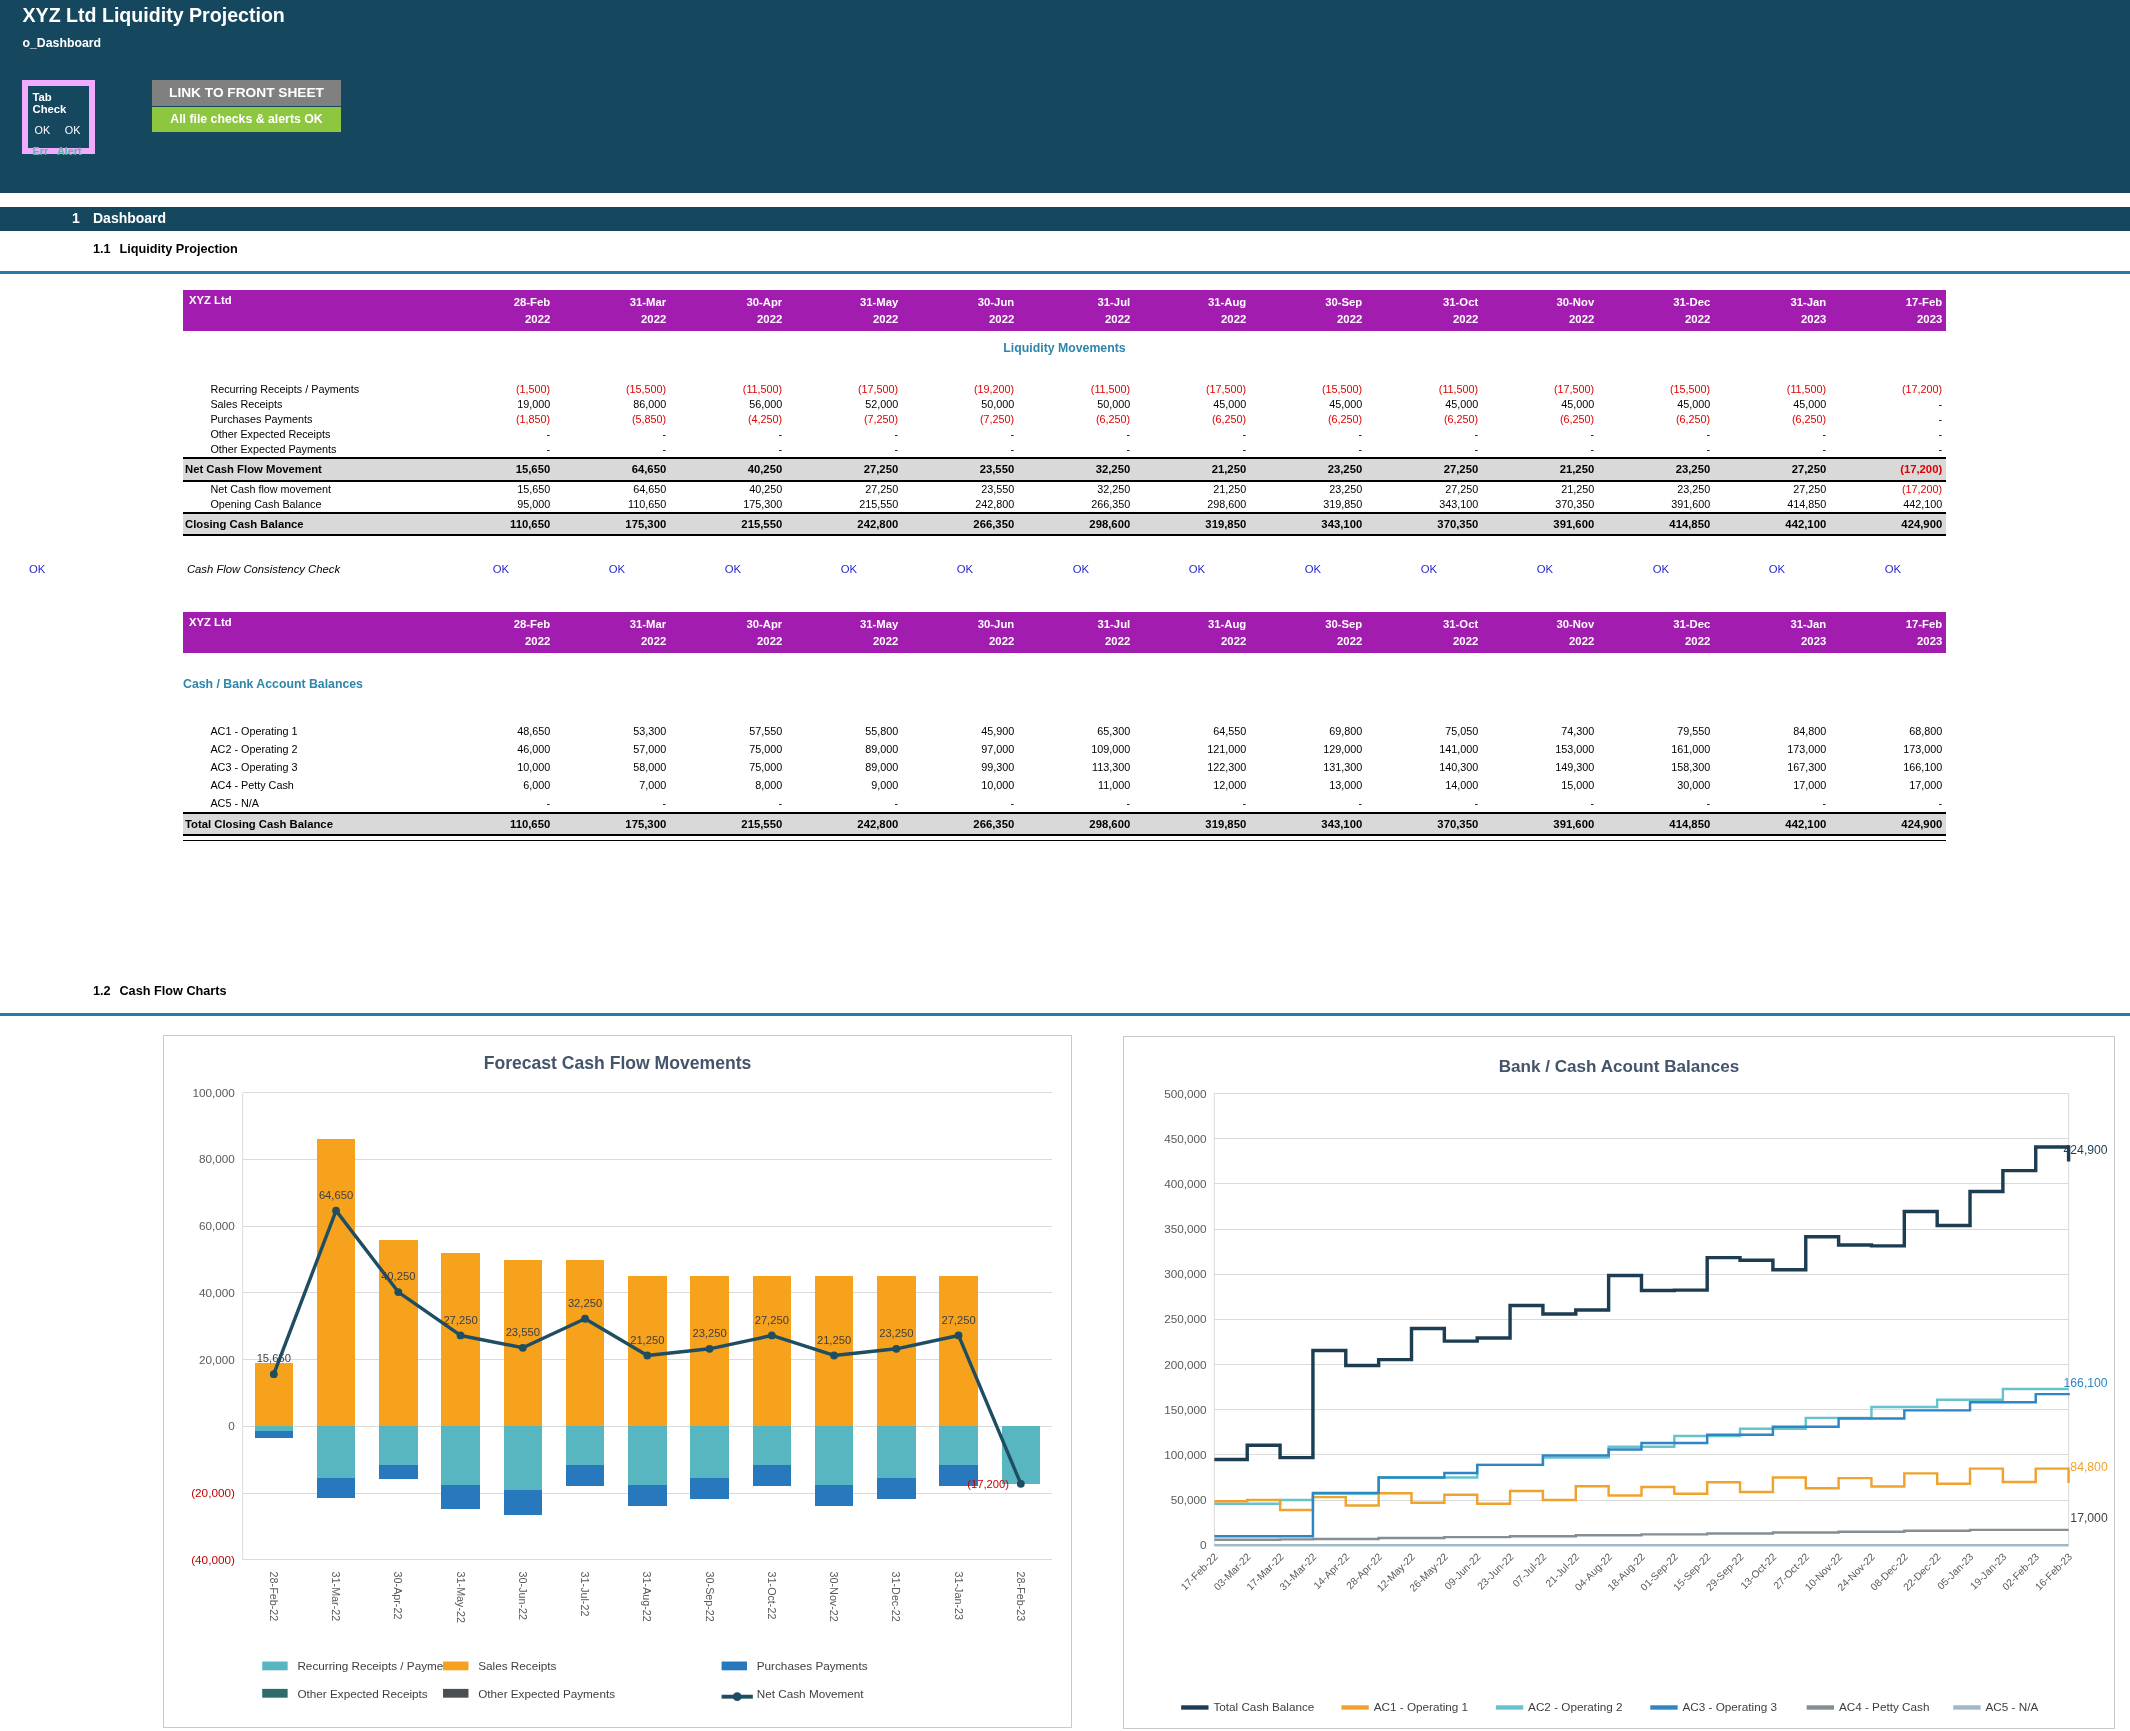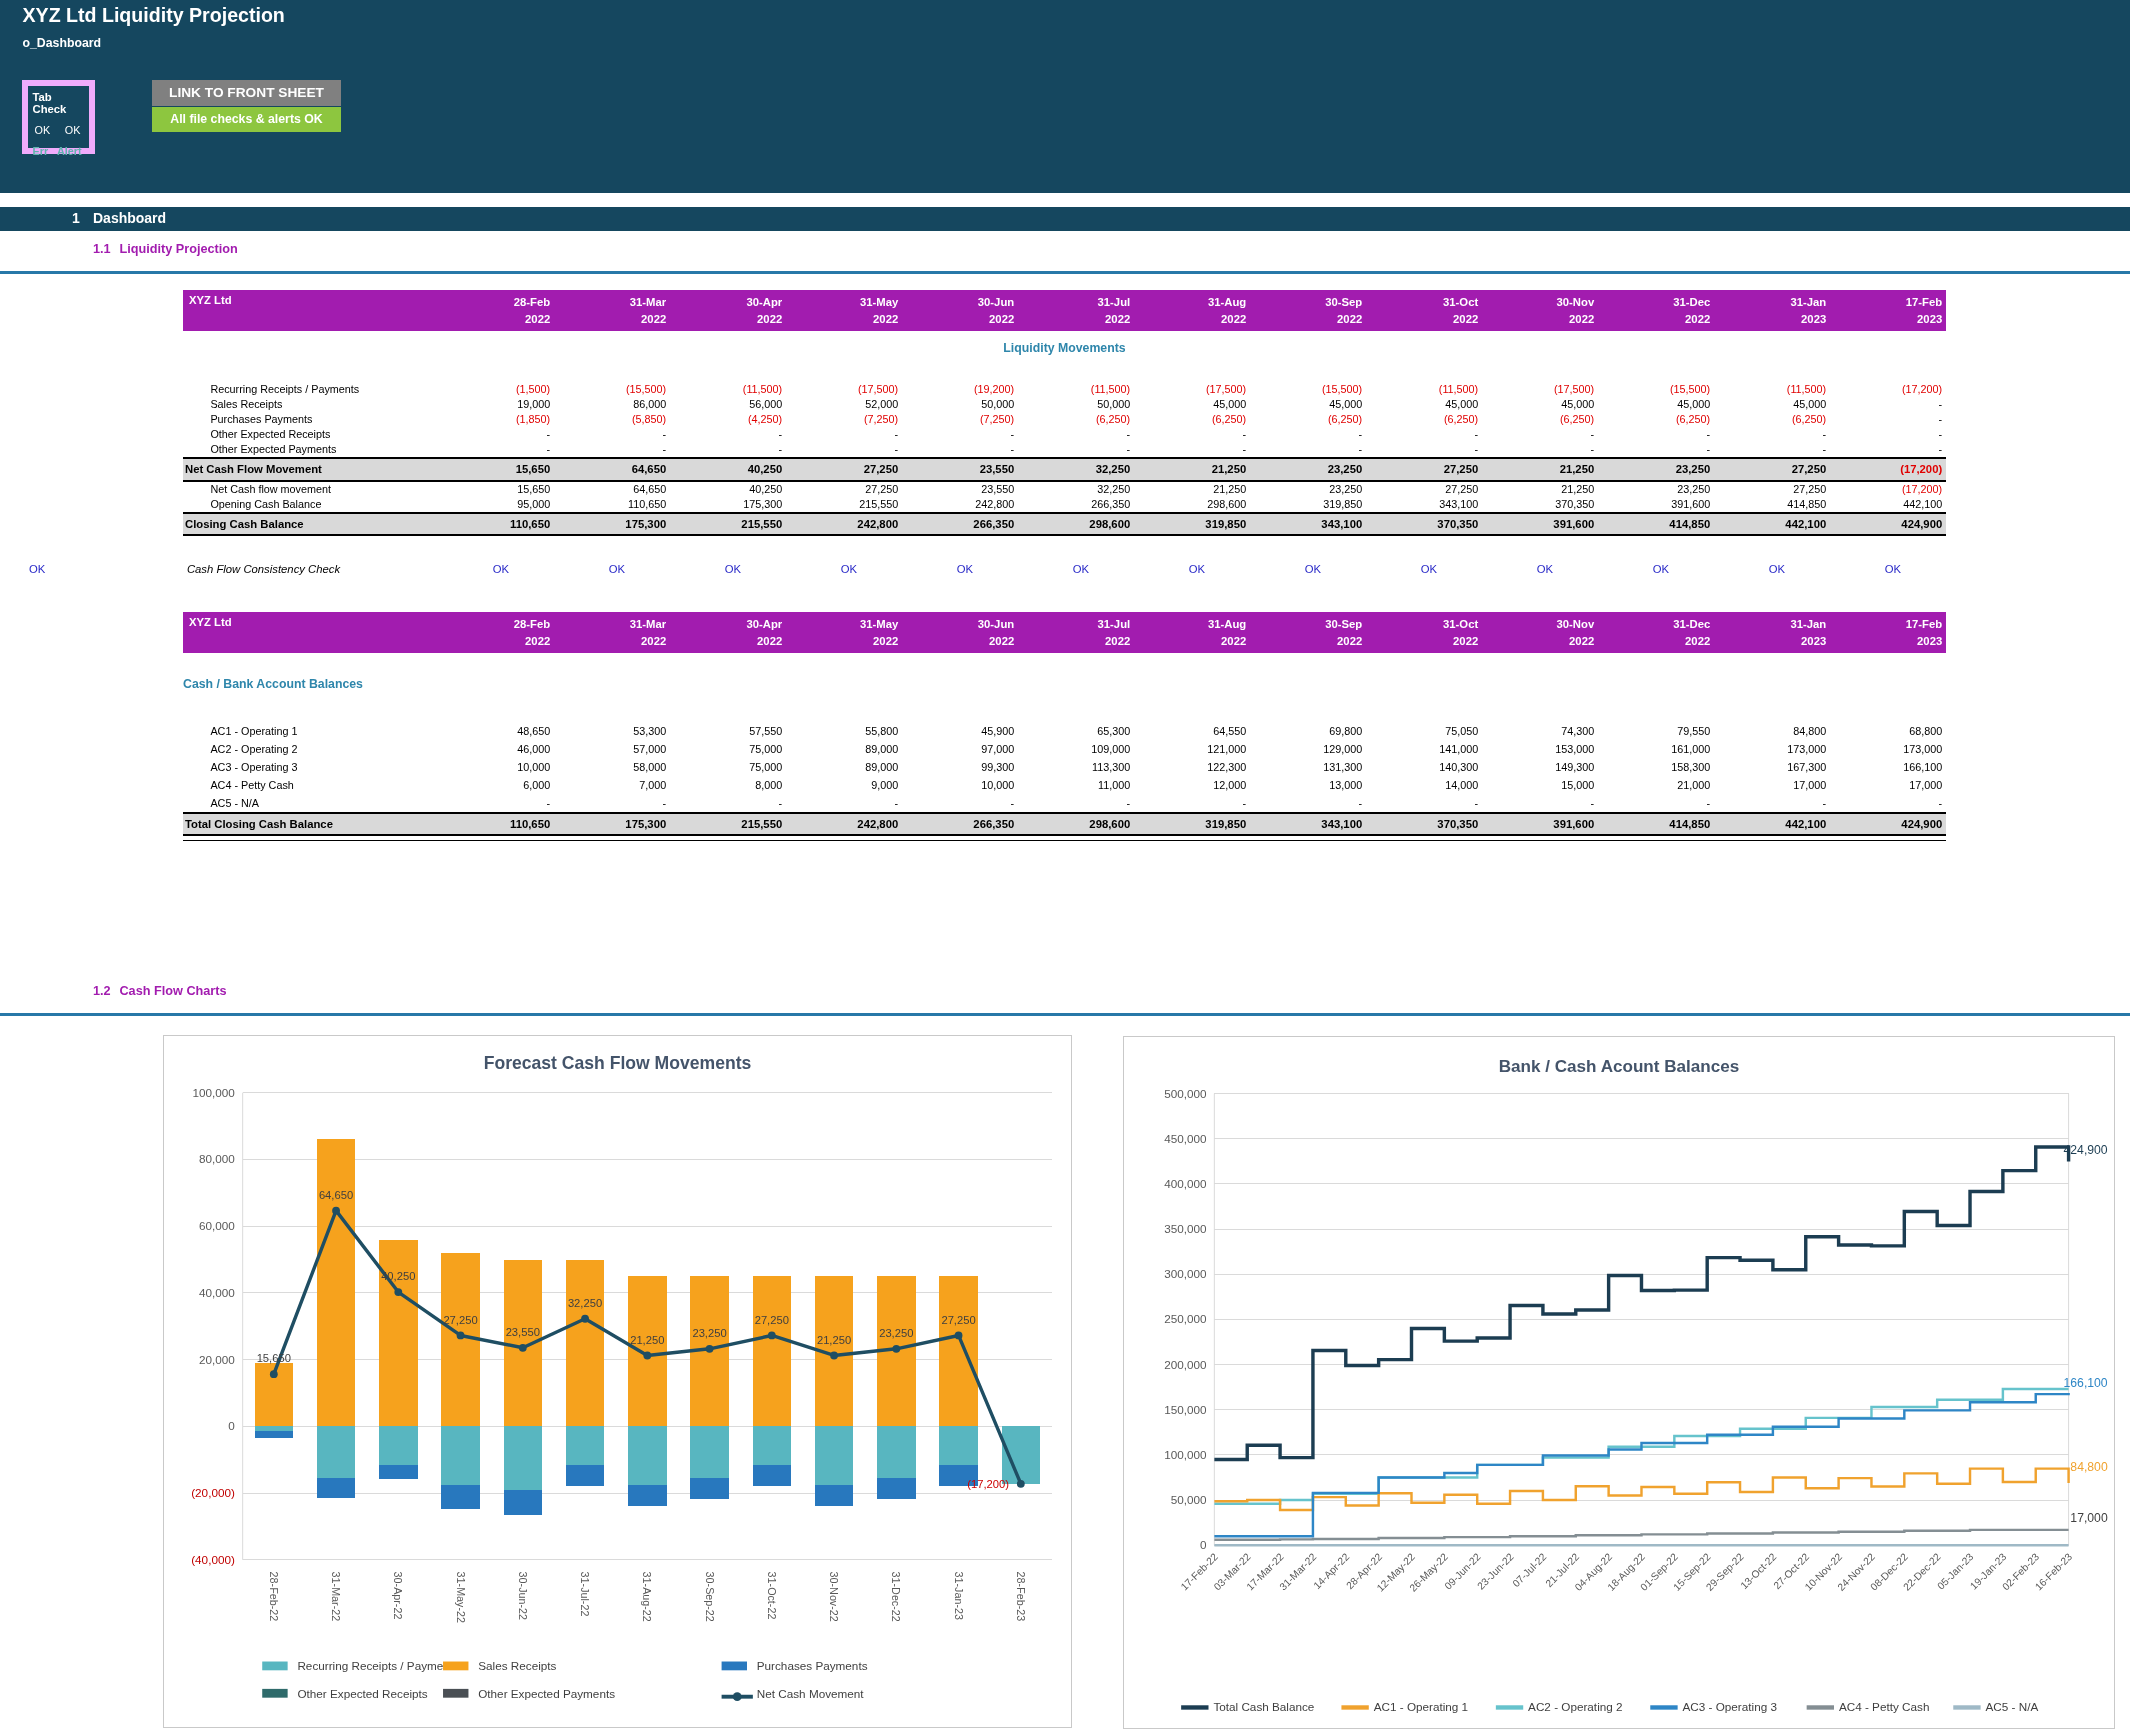--- a/index.html
+++ b/index.html
@@ -18,21 +18,21 @@
   .tab-check .tc-err span{margin-right:8.8px;}
   .link-btn{position:absolute;left:152px;top:80px;width:189px;height:25.5px;background:#808080;color:#fff;
     font-size:13.7px;font-weight:bold;display:flex;align-items:center;justify-content:center;cursor:pointer;}
   .status-banner{position:absolute;left:152px;top:107px;width:189px;height:24.5px;background:#8DC63F;color:#fff;
     font-size:12.3px;font-weight:bold;display:flex;align-items:center;justify-content:center;}
 
   
   .section-bar{position:absolute;left:0;top:207px;width:2131px;height:23.5px;background:#15475F;color:#fff;font-weight:bold;font-size:14px;line-height:23.5px;}
   .section-bar .num{position:absolute;left:72px;}
   .section-bar .name{position:absolute;left:93px;}
-  .sub-heading{position:absolute;font-size:12.7px;font-weight:bold;color:#a21caf;}
+  .sub-heading{position:absolute;font-size:12.7px;font-weight:bold;color:#000000;}
   .sub-heading .hn{display:inline-block;margin-right:8.8px;}
   .rule{position:absolute;left:0;width:2131px;height:2.9px;background:#2878A8;}
 
   
   .tables{position:absolute;left:183px;top:290px;width:1763px;font-size:10.8px;}
   .t-header{display:grid;grid-template-columns:260px repeat(13,116px);background:#a21caf;color:#fff;font-weight:bold;font-size:11.3px;height:41px;}
   .t-header .entity{padding:3.9px 0 0 5.9px;}
   .t-header .col{text-align:right;padding:3.9px 8.8px 0 0;line-height:16.7px;}
   .sec-title{color:#2E86AB;font-weight:bold;font-size:12.3px;height:15.7px;line-height:15.7px;}
   .mt10{margin-top:9.8px;} .mt46{margin-top:45px;} .mt24{margin-top:23.5px;} .mt36{margin-top:35px;} .mb26{margin-bottom:25.5px;text-align:center;} .mb30{margin-bottom:29px;}
@@ -417,21 +417,21 @@
         <div class="val">6,000</div>
         <div class="val">7,000</div>
         <div class="val">8,000</div>
         <div class="val">9,000</div>
         <div class="val">10,000</div>
         <div class="val">11,000</div>
         <div class="val">12,000</div>
         <div class="val">13,000</div>
         <div class="val">14,000</div>
         <div class="val">15,000</div>
-        <div class="val">21,000</div>
+        <div class="val">30,000</div>
         <div class="val">17,000</div>
         <div class="val">17,000</div>
       </div>
       <div class="t-row tall">
         <div class="lbl">AC5 - N/A</div>
         <div class="val">-</div>
         <div class="val">-</div>
         <div class="val">-</div>
         <div class="val">-</div>
         <div class="val">-</div>

